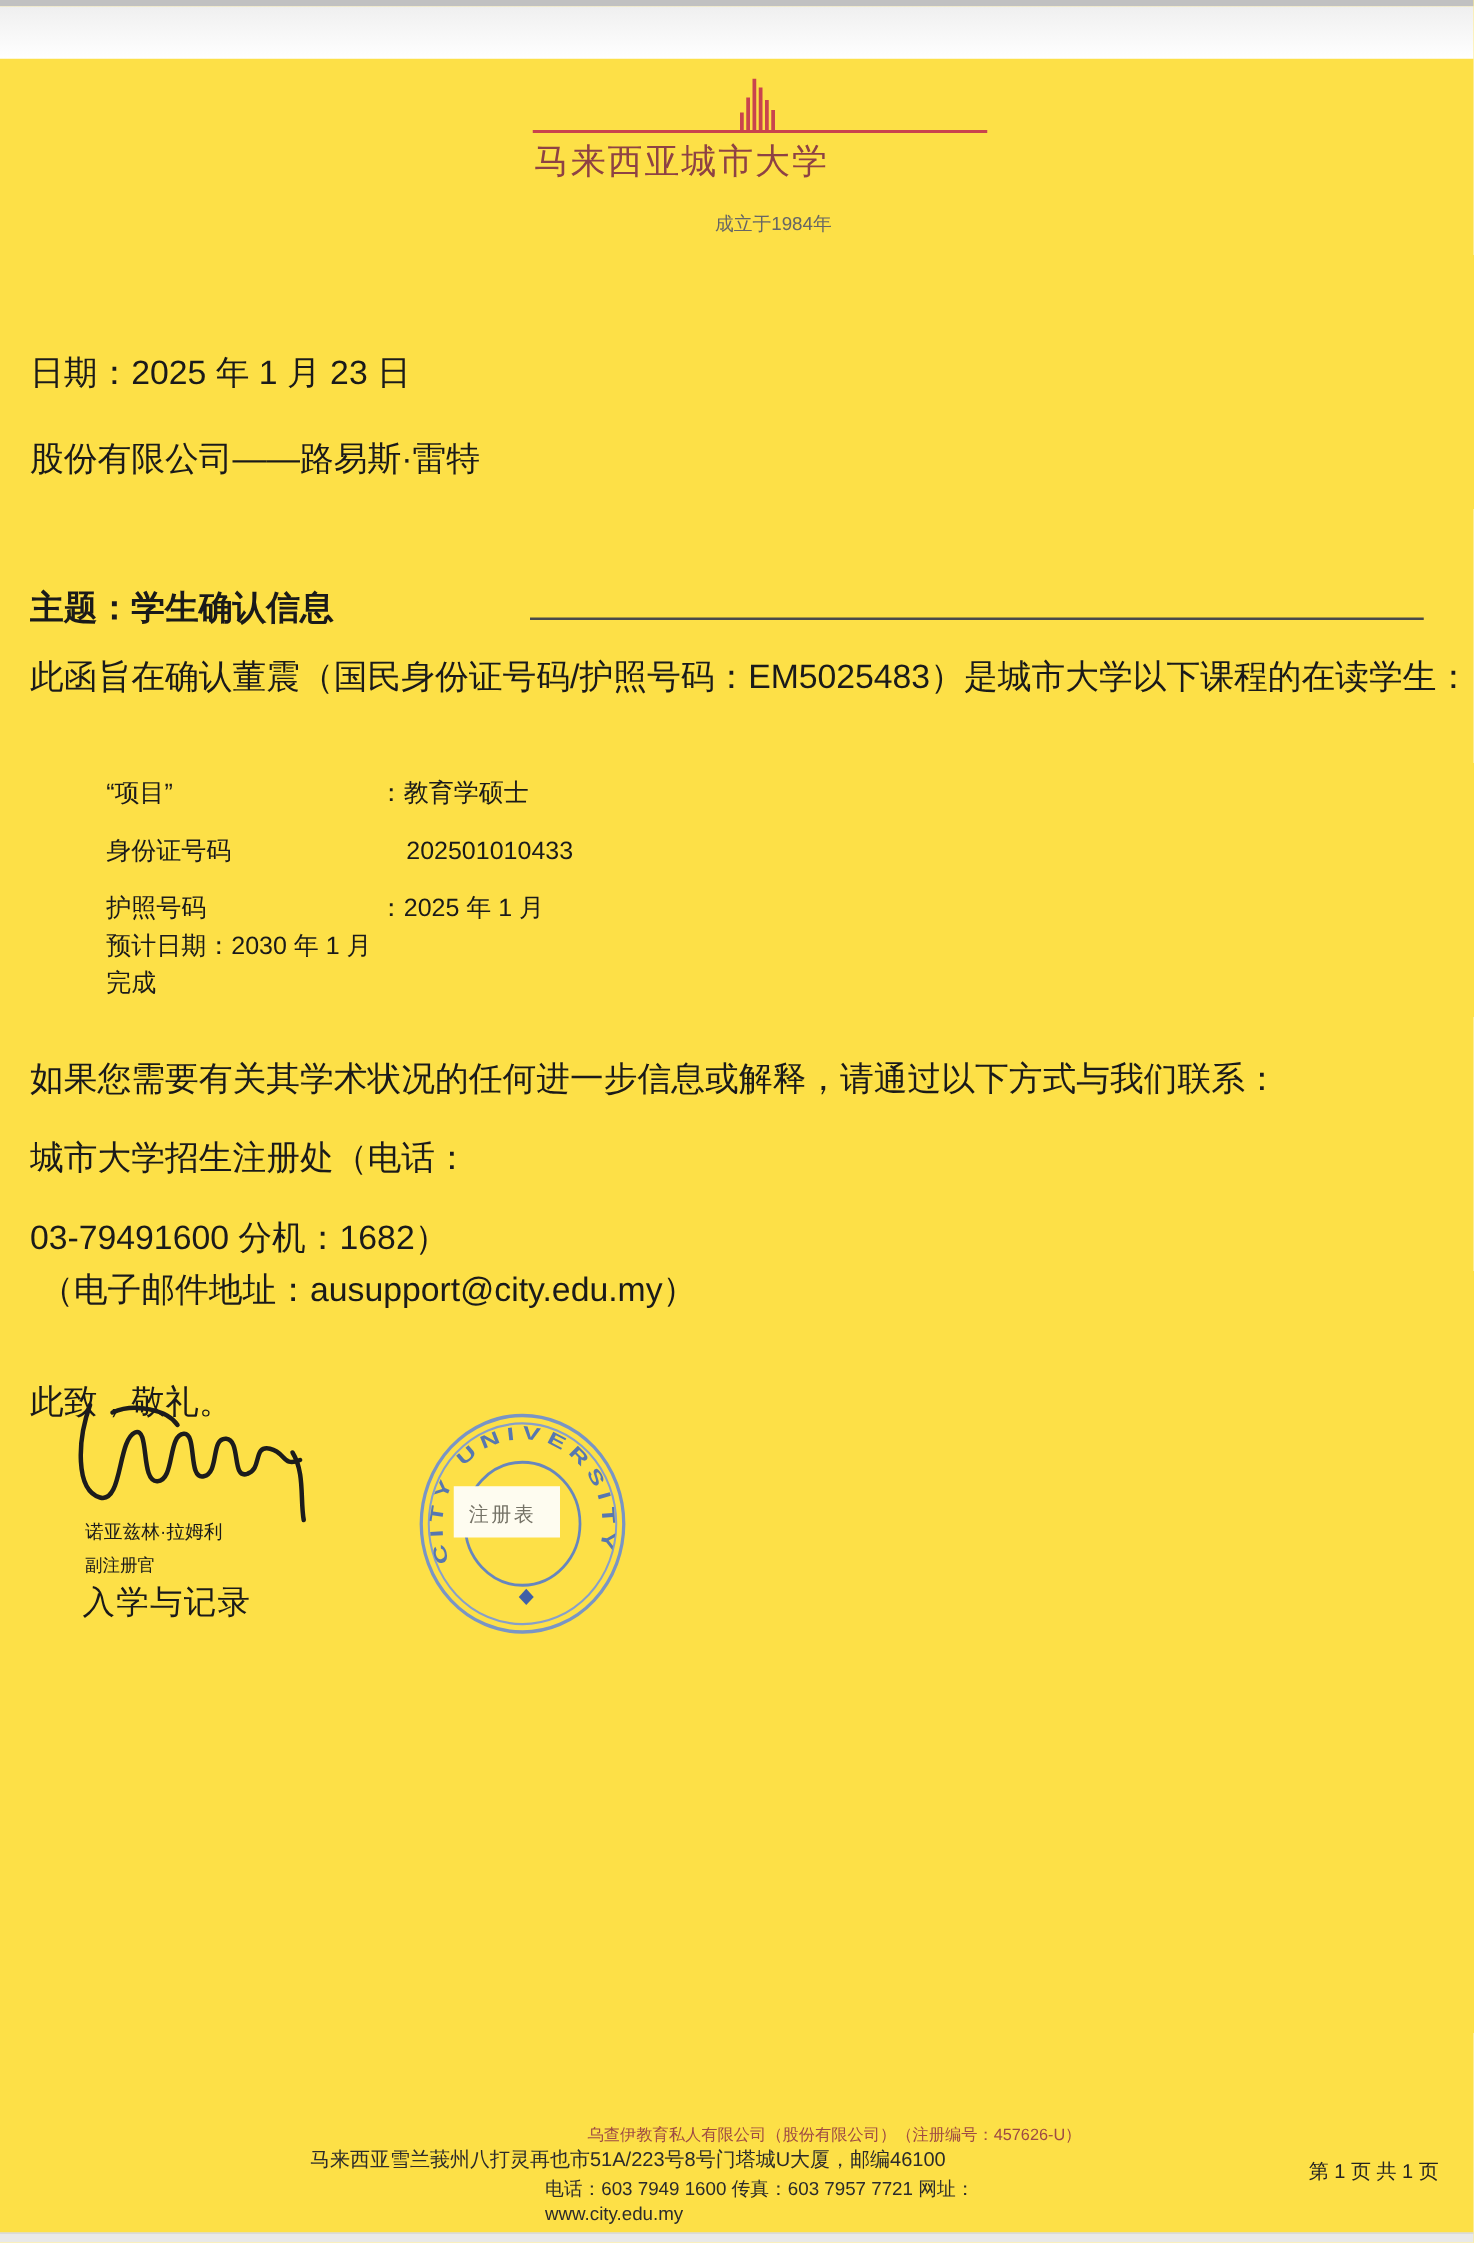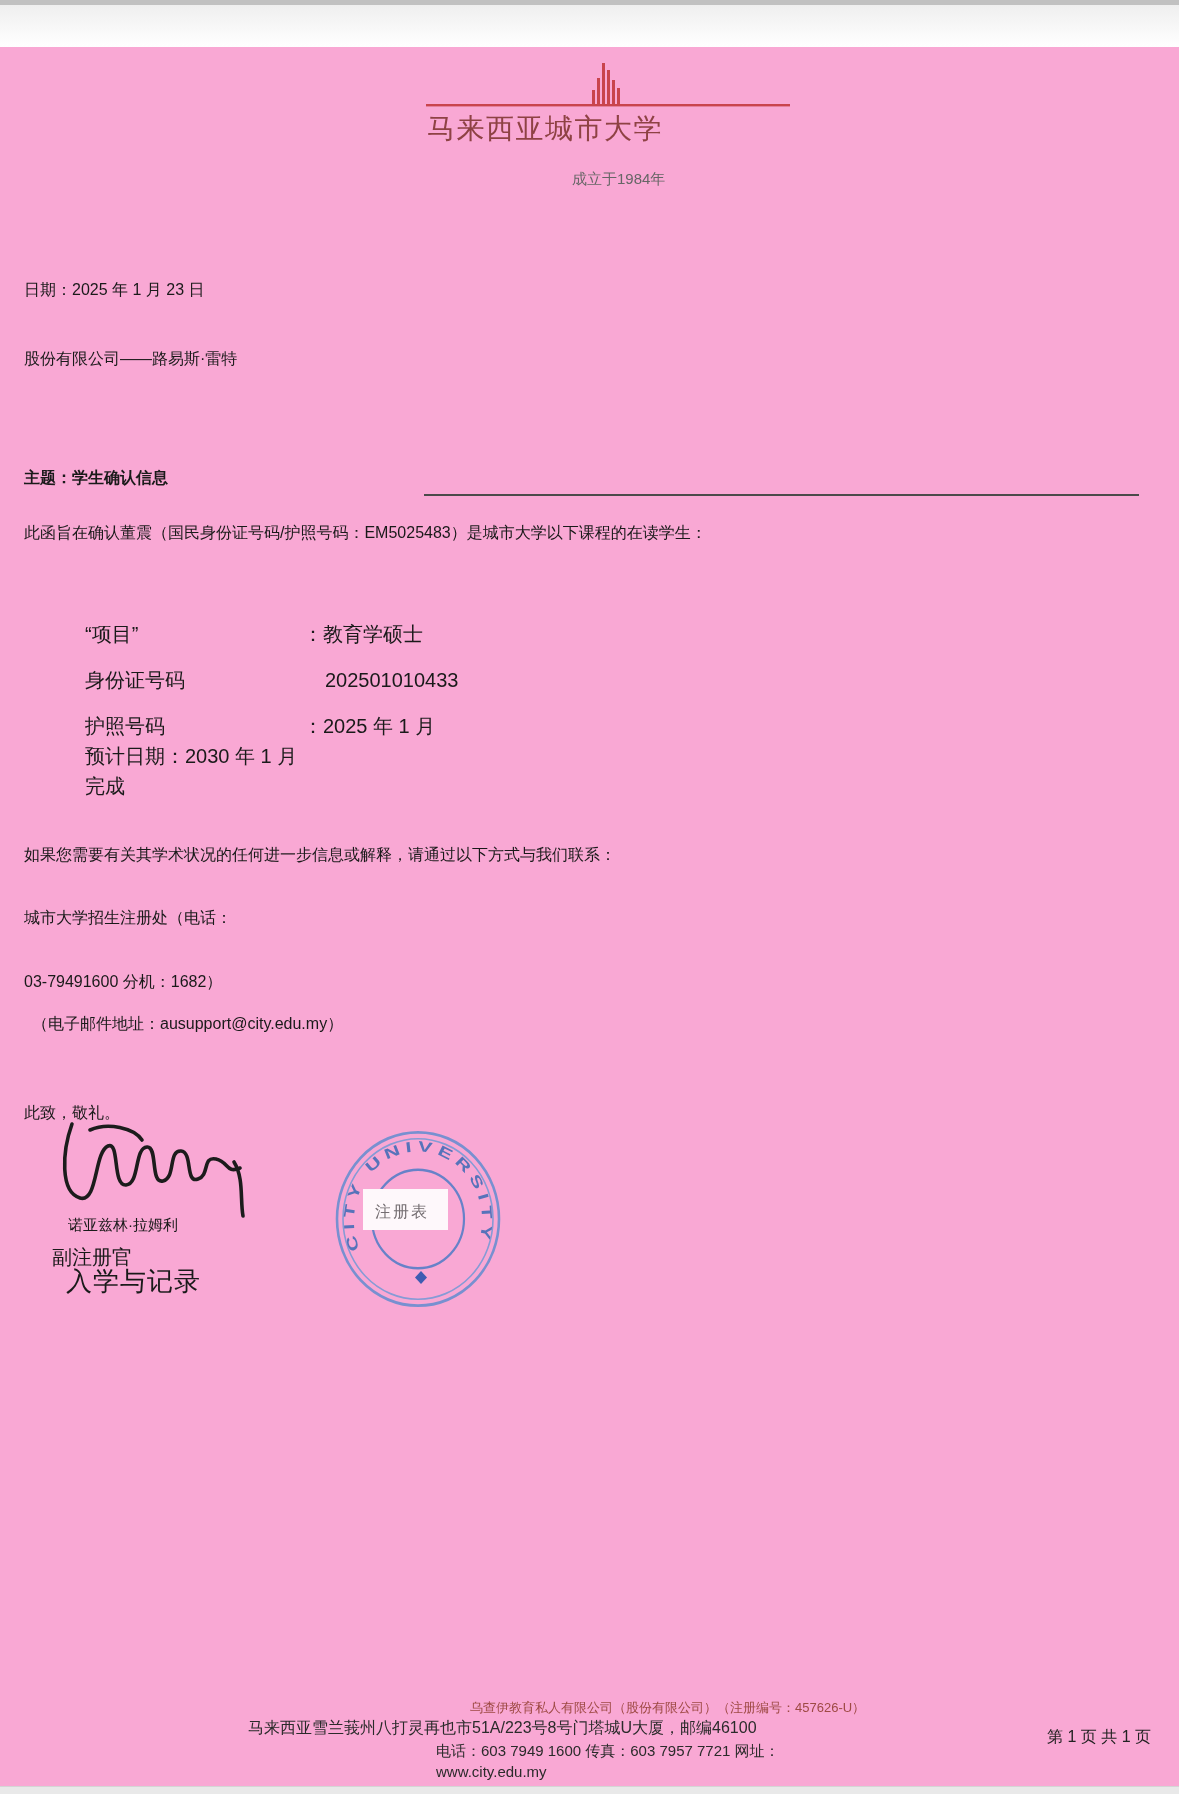--- a/index.html
+++ b/index.html
@@ -1,52 +1,52 @@
 <!DOCTYPE html>
 <html><head>
 <meta charset="utf-8">
 <style>
   html,body{margin:0;padding:0;background:#ffffff;}
   .page{
     position:relative;
     width:1179px;height:1794px;
-    background:#f9a8d4;
+    background:#fde047;
     font-family:"Liberation Sans","DejaVu Sans",sans-serif;
     color:#1a1a1a;
     overflow:hidden;
   }
   .topbar{position:absolute;left:0;top:0;width:1179px;height:5px;background:#c1c1c1;}
   .topfade{position:absolute;left:0;top:5px;width:1179px;height:42px;
     background:linear-gradient(#efefef,#ffffff);}
   .logo-wrap{position:absolute;left:0;top:0;width:1179px;}
   .logo-bars{position:absolute;left:426px;top:60px;}
   .uni-name{
     position:absolute;left:427px;top:110px;
     font-size:28px;letter-spacing:1.5px;color:#8e4244;font-weight:500;
   }
   .uni-sub{position:absolute;left:572px;top:170px;font-size:15px;color:#666;}
-  .tline{position:absolute;left:24px;font-size:16px;white-space:nowrap;}
+  .tline{position:absolute;left:24px;font-size:27px;white-space:nowrap;}
   .bold{font-weight:700;}
   .subject-underline{
     position:absolute;left:424px;top:494px;width:715px;height:0;
     border-bottom:2px solid #4a4a4a;
   }
   .row{position:absolute;left:85px;font-size:20px;white-space:nowrap;}
   .row .lbl{display:inline-block;width:218px;margin-top:24px;}
   .footer-line{position:absolute;white-space:nowrap;color:#2b2b2b;}
   .f1{left:470px;top:1699px;font-size:13px;color:#9e4a44;}
   .f2{left:248px;top:1718px;font-size:16px;}
   .f3{left:436px;top:1742px;font-size:15px;}
   .f4{left:436px;top:1763px;font-size:15px;}
   .pagenum{position:absolute;left:1047px;top:1727px;font-size:16px;white-space:nowrap;color:#222;}
   .bottombar{position:absolute;left:0;top:1786px;width:1179px;height:8px;
     background:#e9e9e9;border-top:1px solid #d5d5d5;}
   .sig{position:absolute;left:50px;top:1118px;}
   .sign-name{position:absolute;left:68px;top:1216px;font-size:15px;}
-  .sign-title{position:absolute;left:52px;top:1244px;font-size:20px;}
+  .sign-title{position:absolute;left:68px;top:1244px;font-size:14px;}
   .sign-dept{position:absolute;left:66px;top:1264px;font-size:26px;font-weight:500;letter-spacing:1px;}
   .stamp{position:absolute;left:333px;top:1126px;opacity:.92;}
 </style>
 </head>
 <body>
 
 <div class="page">
 
   <div class="topbar"></div>
   <div class="topfade"></div>

